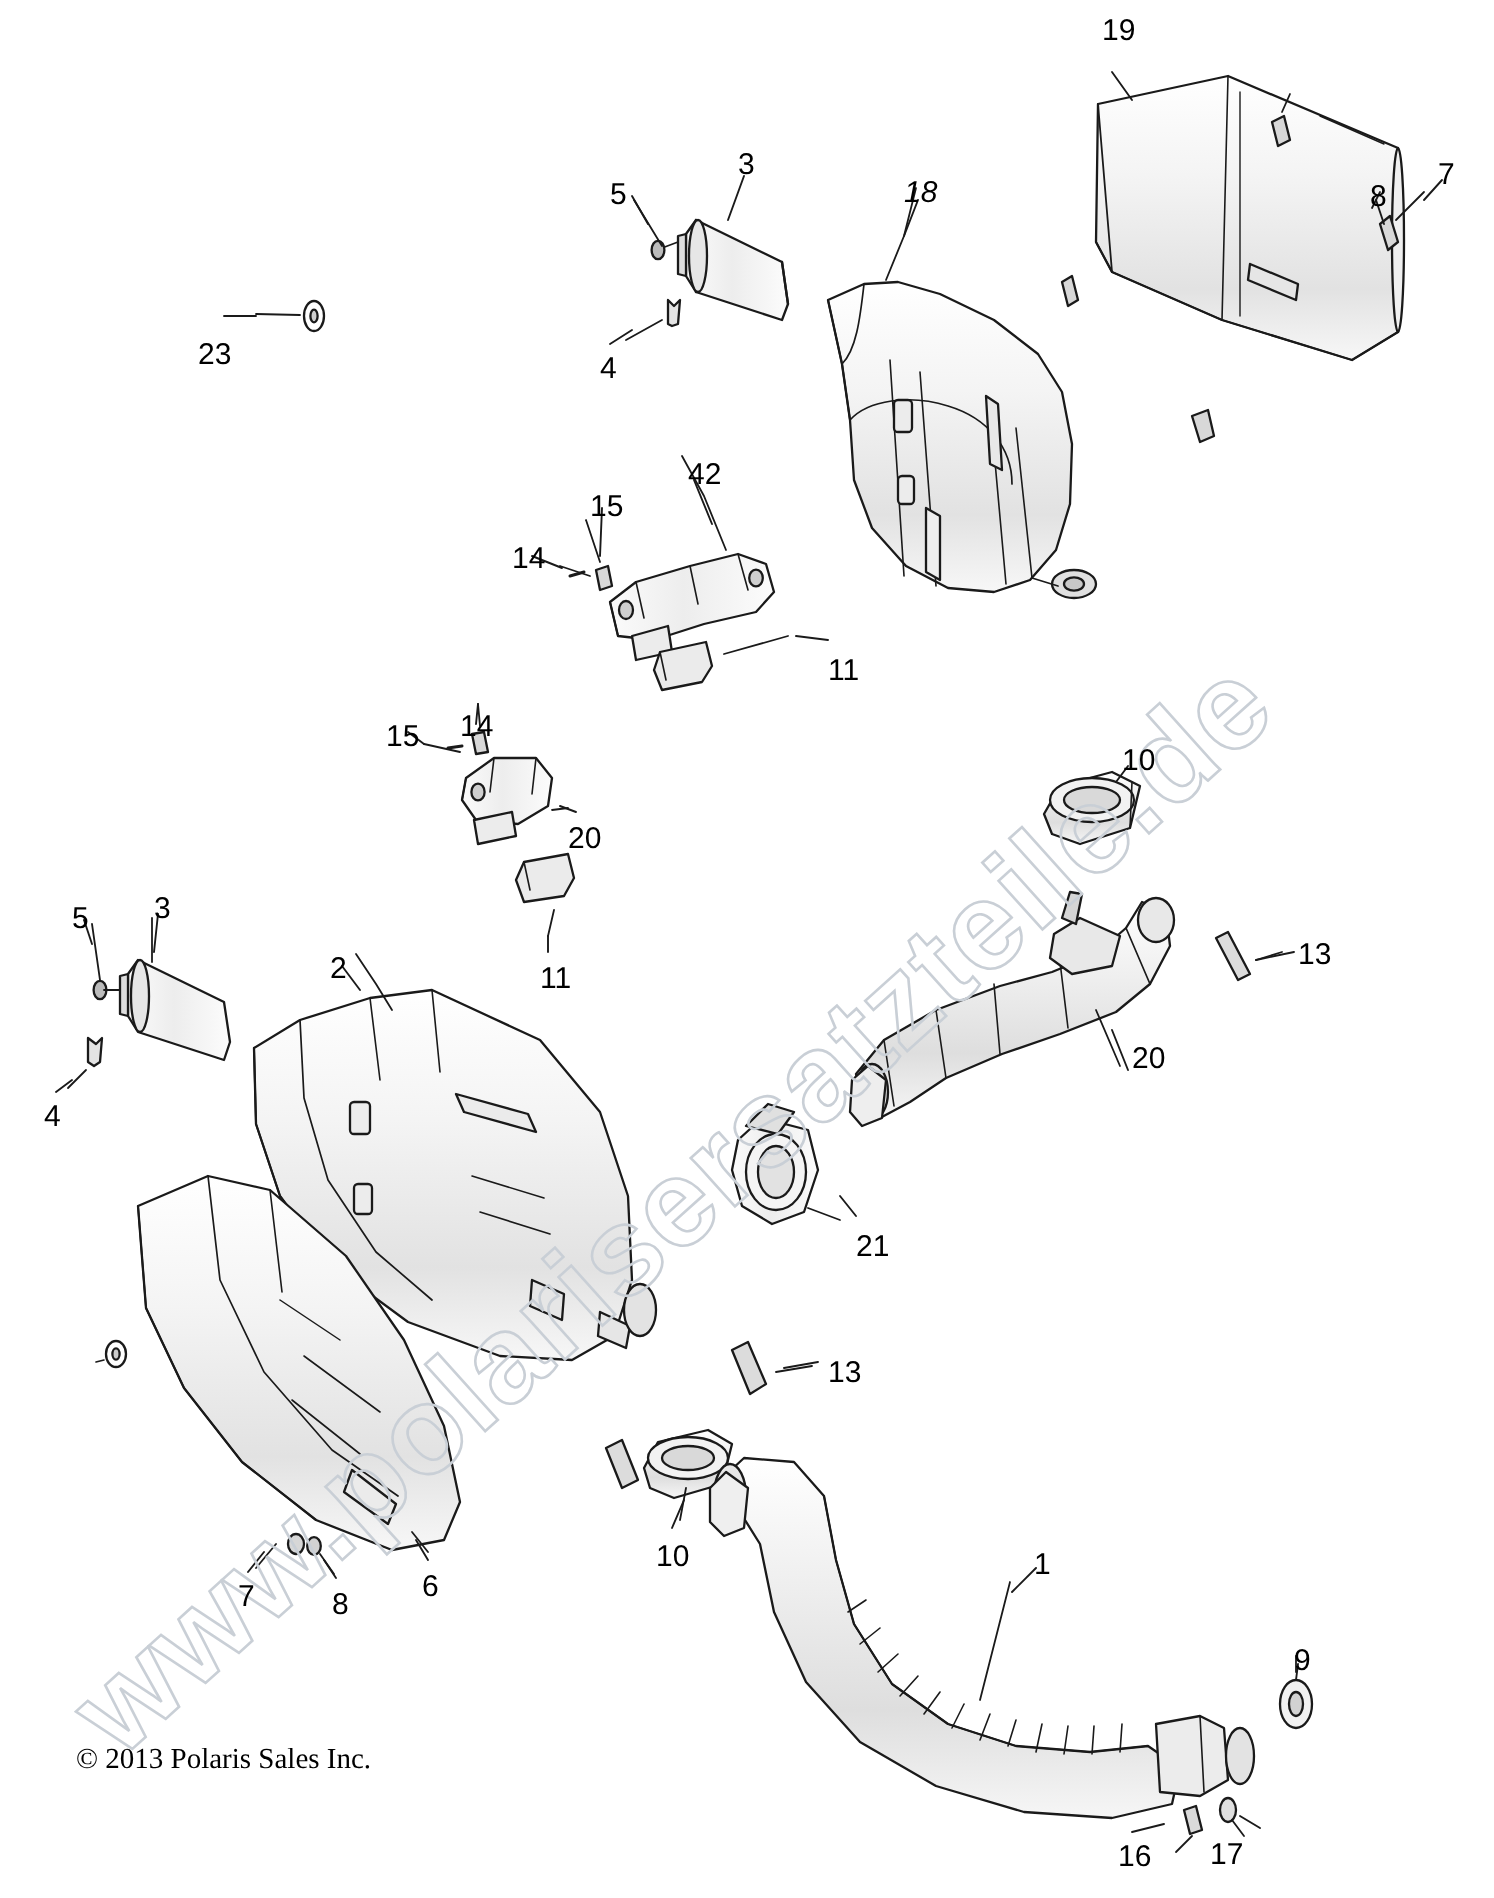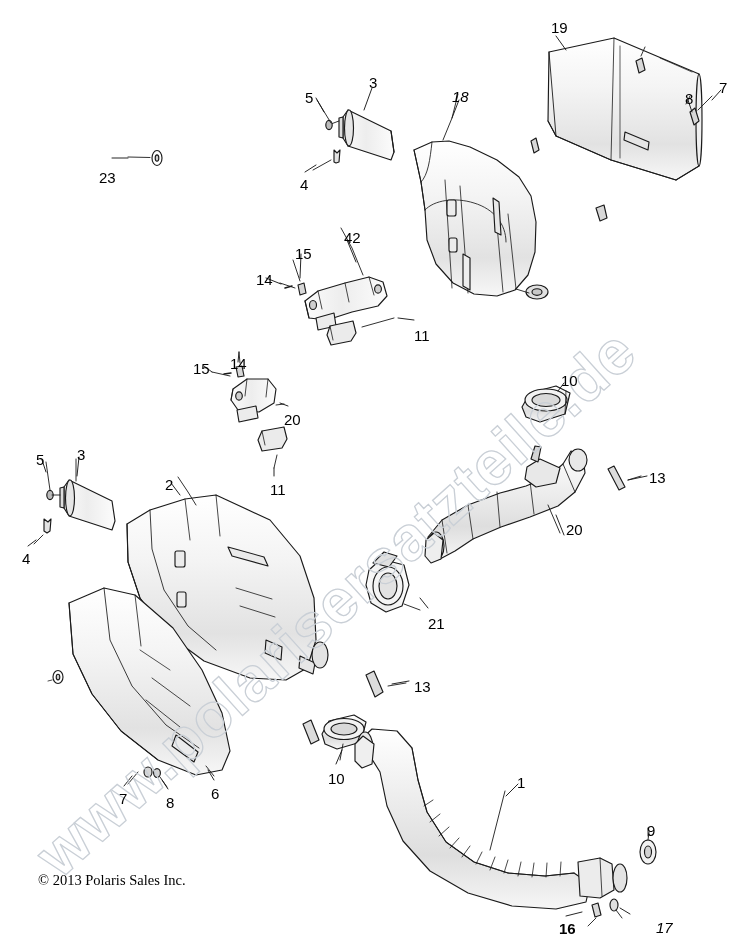--- a/index.html
+++ b/index.html
@@ -373,21 +373,21 @@
 
   <svg id="watermark-layer" viewBox="0 0 747 949" xmlns="http://www.w3.org/2000/svg">
     <text class="wm-text" x="60" y="880" transform="rotate(-42 60 880)">www.polarisersatzteile.de</text>
   </svg>
 
   <div class="callout" style="left:99px;  top:152px;margin-top:18px;">23</div>
   <div class="callout" style="left:305px; top:90px;">5</div>
   <div class="callout" style="left:369px; top:75px;">3</div>
   <div class="callout" style="left:300px; top:177px;">4</div>
   <div class="callout" style="left:452px; top:89px;font-style:italic;">18</div>
-  <div class="callout" style="left:551px; top:20px;">19</div>
+  <div class="callout" style="left:551px; top:8px;">19</div>
   <div class="callout" style="left:685px; top:91px;">8</div>
   <div class="callout" style="left:719px; top:80px;">7</div>
   <div class="callout" style="left:295px; top:246px;">15</div>
   <div class="callout" style="left:344px; top:230px;">42</div>
   <div class="callout" style="left:256px; top:272px;">14</div>
   <div class="callout" style="left:414px; top:328px;">11</div>
   <div class="callout" style="left:230px; top:356px;">14</div>
   <div class="callout" style="left:193px; top:361px;">15</div>
   <div class="callout" style="left:284px; top:412px;">20</div>
   <div class="callout" style="left:270px; top:482px;">11</div>
@@ -399,18 +399,18 @@
   <div class="callout" style="left:77px;  top:447px;">3</div>
   <div class="callout" style="left:22px;  top:551px;">4</div>
   <div class="callout" style="left:165px; top:477px;">2</div>
   <div class="callout" style="left:414px; top:679px;">13</div>
   <div class="callout" style="left:328px; top:771px;">10</div>
   <div class="callout" style="left:517px; top:775px;">1</div>
   <div class="callout" style="left:647px; top:823px;">9</div>
   <div class="callout" style="left:211px; top:786px;">6</div>
   <div class="callout" style="left:119px; top:791px;">7</div>
   <div class="callout" style="left:166px; top:795px;">8</div>
-  <div class="callout" style="left:559px; top:921px;font-weight:bold;">16</div>
-  <div class="callout" style="left:656px; top:920px;font-style:italic;">17</div>
+  <div class="callout" style="left:559px; top:921px;">16</div>
+  <div class="callout" style="left:605px; top:920px;">17</div>
 
   <div id="copyright">© 2013 Polaris Sales Inc.</div>
 
 </div>
 
 </body></html>

